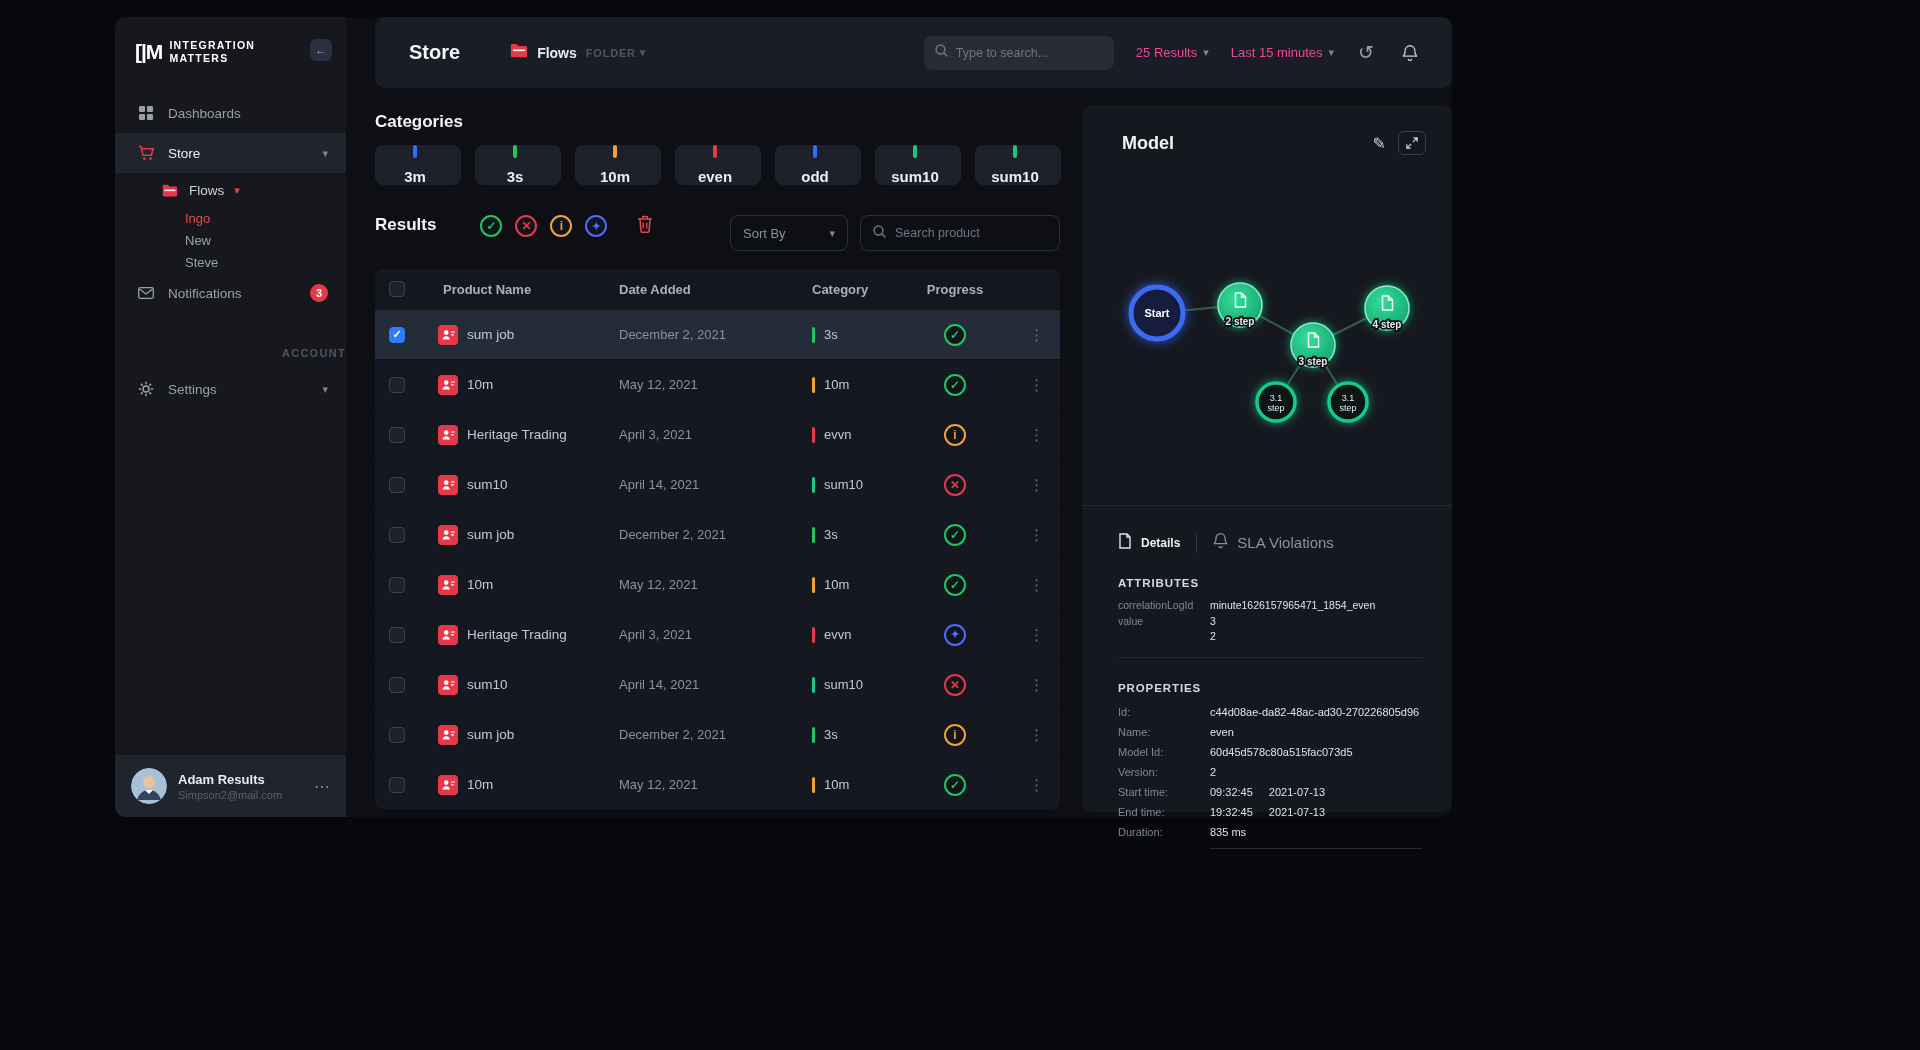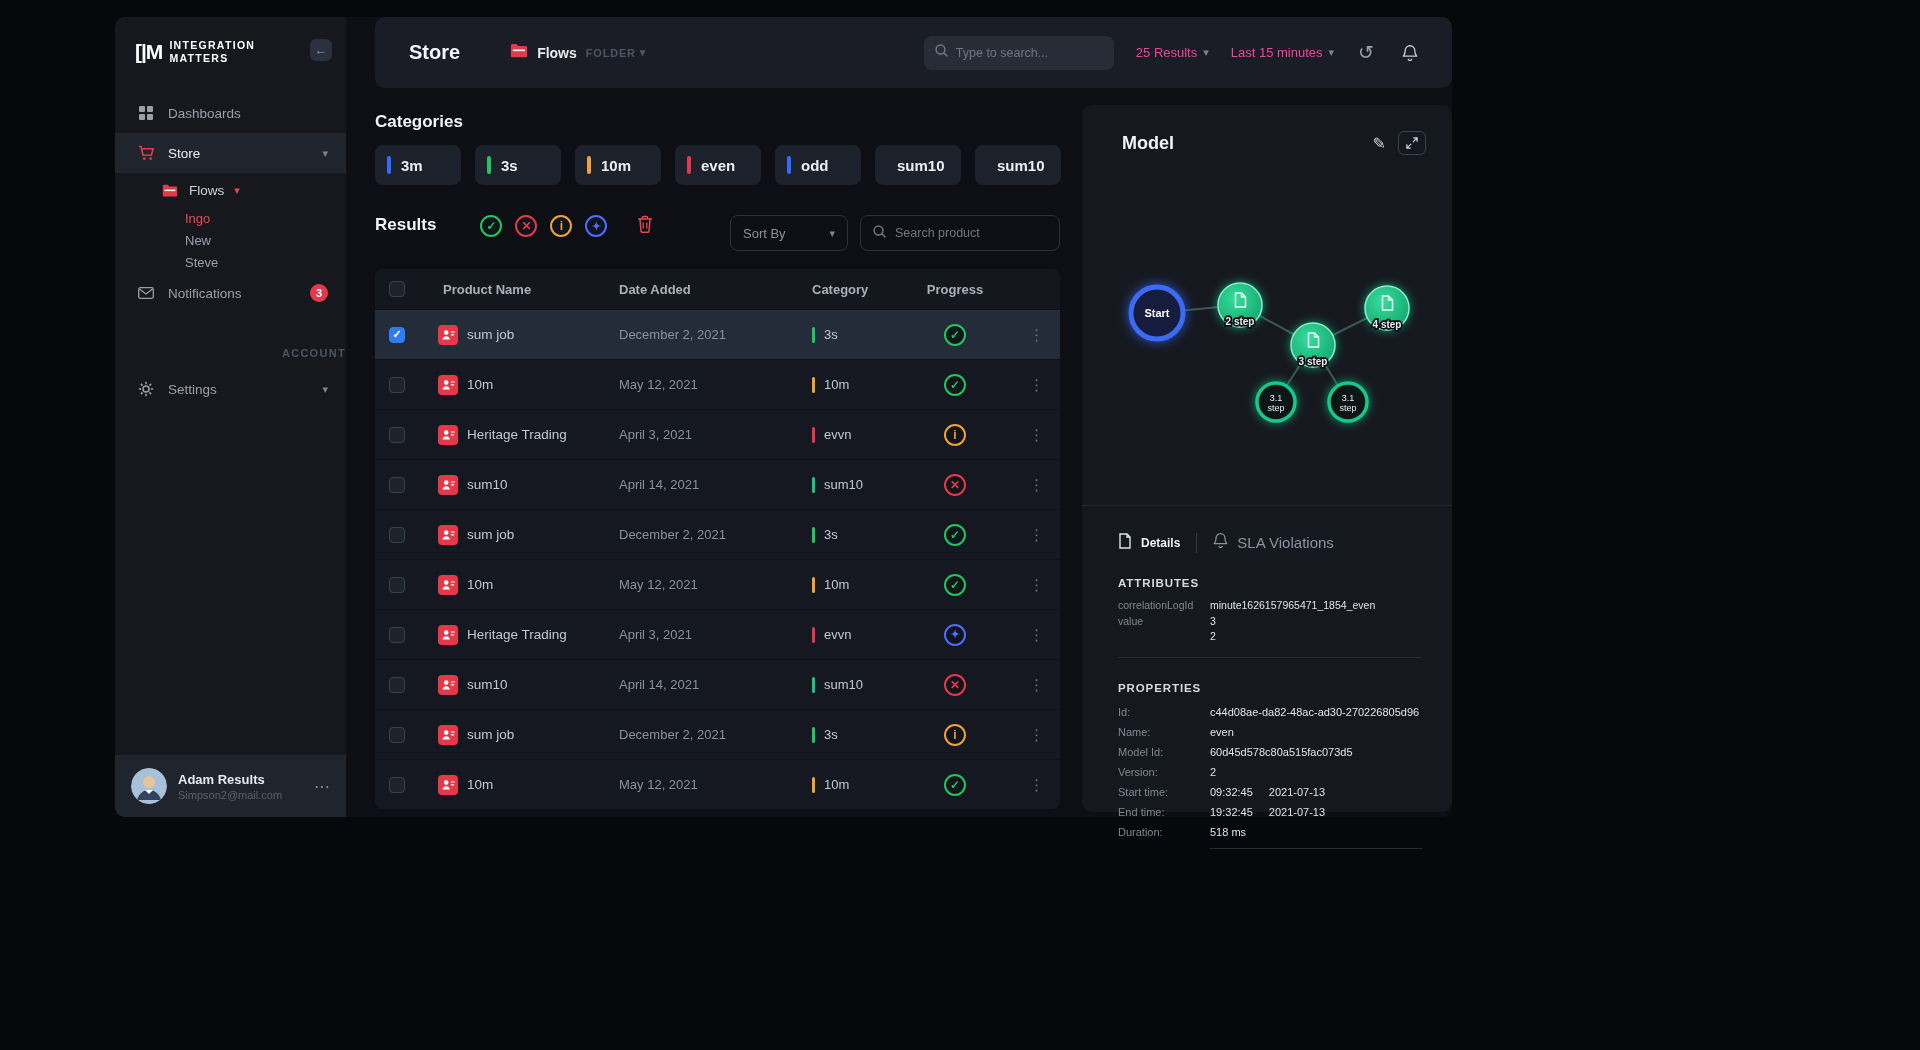--- a/index.html
+++ b/index.html
@@ -50,21 +50,21 @@
   .top-dd { display:flex; align-items:center; gap:6px; color:#ec4899; font-size:13px; margin-left:22px; cursor:pointer; white-space:nowrap; }
   .refresh-btn { margin-left:24px; color:#99a0ab; font-size:19px; cursor:pointer; line-height:1; }
   .refresh-btn::after { content:"↺"; }
   .bell-btn { margin-left:28px; cursor:pointer; display:flex; }
 
   
   .main { position:absolute; left:375px; top:88px; width:685px; }
   .section-title { color:#f2f4f7; font-size:17px; font-weight:700; }
   .categories-title { margin-top:24px; }
   .chips { display:flex; gap:14px; margin-top:13px; }
-  .chip { height:40px; background:#1d212b; border-radius:8px; display:flex; align-items:center; gap:10px; padding:0 18px 0 12px; min-width:86px; cursor:pointer; }
+  .chip { height:40px; background:#1d212b; border-radius:8px; display:flex; align-items:center; gap:10px; padding:0 18px 0 12px; min-width:86px; cursor:pointer;flex-direction:column; }
   .chip-bar { width:4px; height:18px; border-radius:2px; }
   .chip-label { color:#eceef2; font-size:15px; font-weight:700; }
 
   .results-row { display:flex; align-items:flex-start; margin-top:30px; }
   .filter-icons { display:flex; gap:13px; margin-left:44px; }
   .status { width:22px; height:22px; border-radius:50%; border:2px solid; background:#10141b; display:inline-flex; align-items:center; justify-content:center; font-size:12px; font-weight:700; line-height:1; flex:none; }
   .trash-btn { margin-left:30px; cursor:pointer; display:flex; }
   .sort-box { margin-left:auto; width:118px; height:36px; border:1px solid #2b313c; border-radius:8px; display:flex; align-items:center; justify-content:space-between; padding:0 12px; color:#8a919e; font-size:13px; cursor:pointer; }
   .product-search { margin-left:12px; width:200px; height:36px; border:1px solid #2b313c; border-radius:8px; display:flex; align-items:center; gap:8px; padding:0 11px; }
   .product-search input { flex:1; background:transparent; border:none; outline:none; color:#cfd3da; font-size:12.5px; font-family:"Liberation Sans",sans-serif; }
@@ -758,19 +758,19 @@
           <div class="prop">
             <span class="kv-label">Start time:</span>
             <span class="kv-value">09:32:45<span class="prop-value2">2021-07-13</span></span>
           </div>
           <div class="prop">
             <span class="kv-label">End time:</span>
             <span class="kv-value">19:32:45<span class="prop-value2">2021-07-13</span></span>
           </div>
           <div class="prop">
             <span class="kv-label">Duration:</span>
-            <span class="kv-value">518 ms</span>
+            <span class="kv-value">835 ms</span>
           </div>
         </div>
       <div class="prop-divider"></div>
     </div>
   </aside>
 </div>
 
 </body></html>

